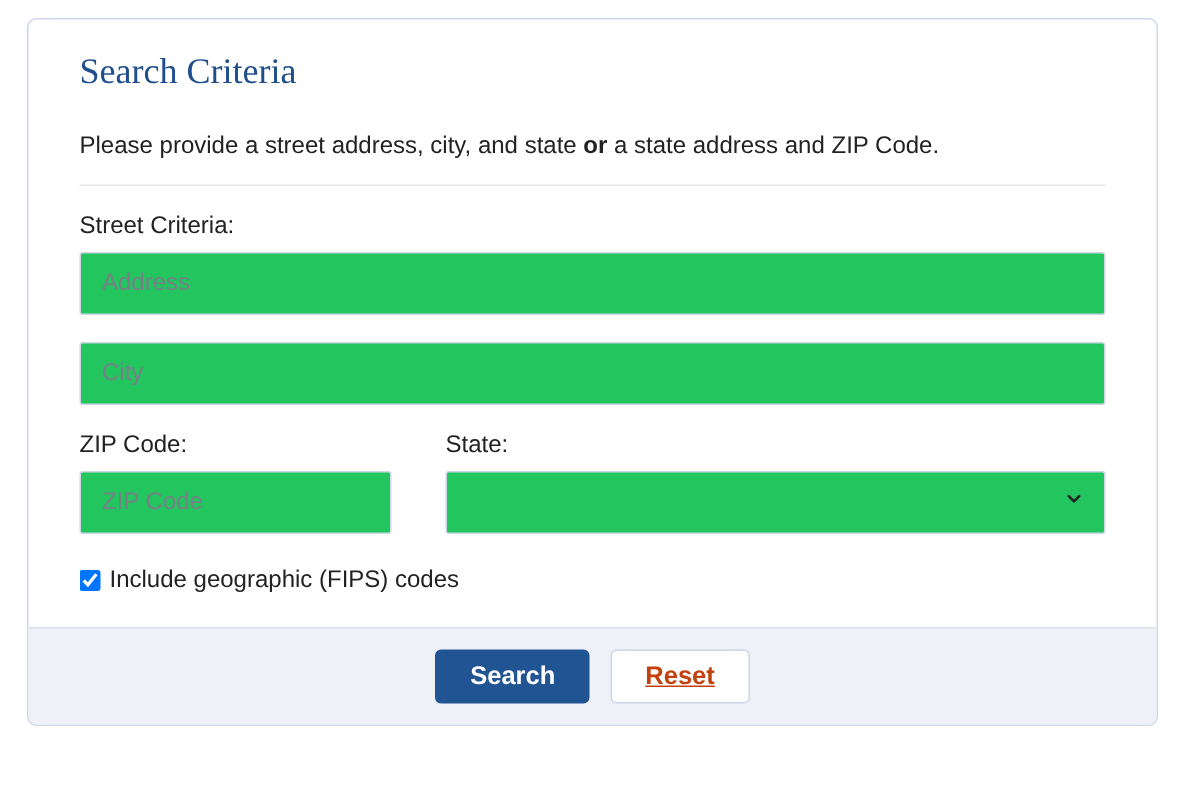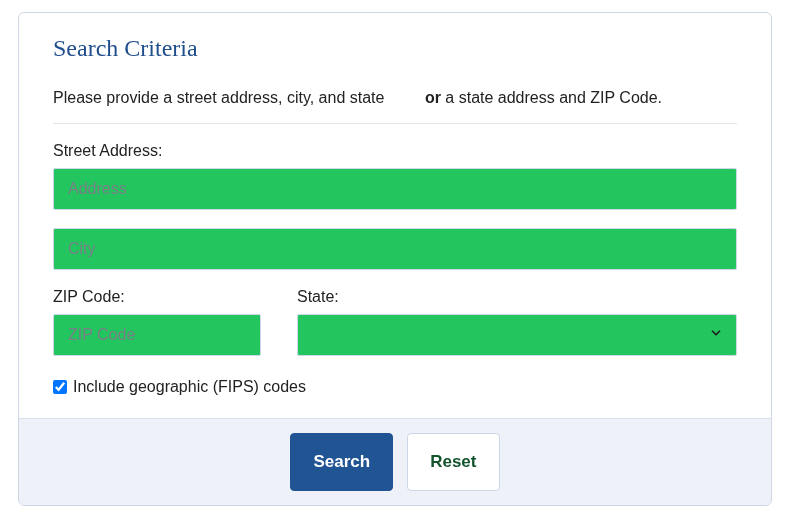--- a/index.html
+++ b/index.html
@@ -31,21 +31,20 @@
       margin-bottom: 25px;
     }
     .instruction {
       font-size: 16px;
       color: #222;
       line-height: 1.4;
       margin-bottom: 14px;
     }
     .instruction b {
       font-weight: bold;
-      margin-left: 36px;
     }
     .divider {
       border: none;
       border-top: 1px solid #e2e6ec;
       margin-bottom: 18px;
     }
     .field {
       margin-bottom: 18px;
     }
     .label {
@@ -113,52 +112,53 @@
     }
     .footer {
       background: #eef1f7;
       border-top: 1px solid #dbe1ea;
       padding: 14px 0;
       display: flex;
       justify-content: center;
       gap: 14px;
     }
     .btn {
-      height: 58px;
+      height: 36px;
       padding: 0 22px;
       font-size: 17px;
       font-weight: bold;
       border-radius: 4px;
       cursor: pointer;
       font-family: inherit;
     }
     .btn-primary {
       background: #205493;
       color: #ffffff;
       border: 1px solid #205493;
     }
     .btn-secondary {
       background: #ffffff;
-      color: #14532d;
+      color: #c2410c;
       border: 1px solid #cdd7e5;
+      text-decoration: underline;
     }
   </style>
 </head>
 <body>
 
 <div class="card">
   <div class="card-body">
     <h2 class="title">Search Criteria</h2>
     <p class="instruction">
       <span>Please provide a street address, city, and state </span><b>or</b><span> a state address and ZIP Code.</span>
     </p>
     <hr class="divider">
 
     <div class="field">
-      <label class="label">Street Address:</label>
+      <label class="label">Street Criteria:</label>
       <input type="text" class="input" placeholder="Address" style="">
     </div>
 
     <div class="field">
       <input type="text" class="input" placeholder="City" style="">
     </div>
 
     <div class="row">
       <div class="field col-zip">
         <label class="label">ZIP Code:</label>

